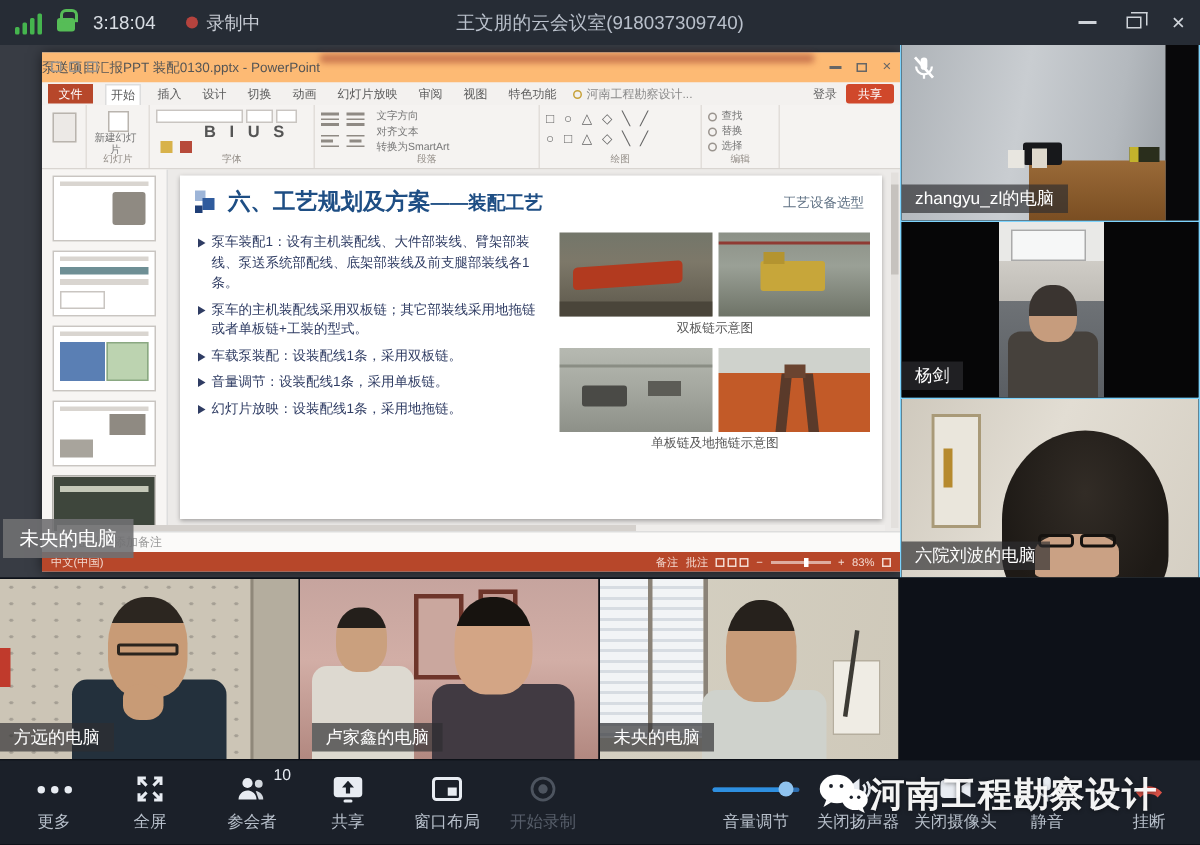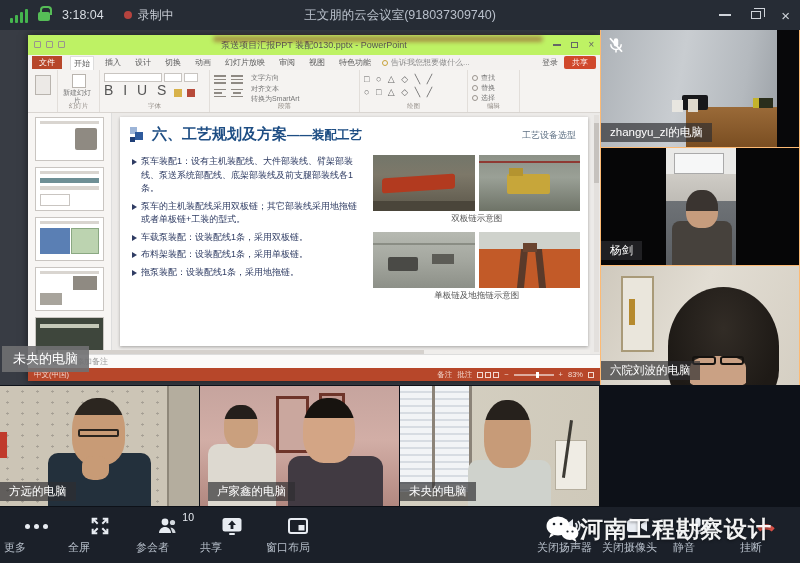--- a/index.html
+++ b/index.html
@@ -20,21 +20,21 @@
   .roomtitle{position:absolute;left:0;right:0;text-align:center;color:#b9c0cb;font-size:12.5px;pointer-events:none;}
   .winbtns{position:absolute;right:10px;top:0;height:30px;display:flex;gap:20px;align-items:center;}
   .wmin{width:12px;height:2px;background:#cfd4da;}
   .wrest{position:relative;width:10px;height:8px;border:1.5px solid #cfd4da;}
   .wrest:before{content:'';position:absolute;left:2px;top:-4px;width:10px;height:8px;border:1.5px solid #cfd4da;border-bottom:none;border-left:none;}
   .wclose{color:#cfd4da;font-size:15px;line-height:15px;}
 
   
   .stage{position:absolute;top:30px;left:0;width:600px;height:355px;background:#383c44;}
   .ppt{position:absolute;left:28px;top:5px;width:572px;height:346px;background:#f3f1ef;box-shadow:0 0 8px rgba(0,0,0,.55);}
-  .ppt-title{position:relative;height:20px;background:#bef264;font-size:9px;color:#555;text-align:center;line-height:20px;}
+  .ppt-title{position:relative;height:20px;background:#fdba74;font-size:9px;color:#555;text-align:left;line-height:20px;}
   .streak{position:absolute;left:185px;top:1px;width:330px;height:6px;background:rgba(140,35,30,.45);filter:blur(2px);border-radius:3px;}
   .qa{position:absolute;left:6px;top:6px;display:flex;gap:5px;}
   .qa i{display:block;width:7px;height:7px;border:1px solid #9a948e;border-radius:1px;}
   .pwb{position:absolute;right:6px;top:0;height:20px;display:flex;gap:10px;align-items:center;}
   .pwb .m1{width:8px;height:1.5px;background:#666;}
   .pwb .m2{width:7px;height:6px;border:1px solid #666;}
   .pwb .m3{color:#666;font-size:10px;}
   .ppt-tabs{position:relative;height:15px;background:#f3f1ef;display:flex;align-items:center;padding-left:4px;font-size:8px;color:#5a5a5a;gap:8px;}
   .ptab{padding:1px 3px;}
   .ptab.file{background:#b7472a;color:#fff;padding:1px 7px;}
@@ -45,21 +45,21 @@
   .signin{font-size:8px;color:#666;}
   .sharebtn{background:#d0482b;color:#fff;font-size:8px;padding:1px 8px;border-radius:2px;}
   .ribbon{position:relative;height:43px;background:#f5f3f1;border-bottom:1px solid #d9d5d1;display:flex;font-size:7px;color:#777;}
   .rgrp{position:relative;border-right:1px solid #e2deda;height:100%;padding:3px 4px 10px 4px;}
   .glabel{position:absolute;bottom:1px;left:0;right:0;text-align:center;font-size:6.5px;color:#938d87;}
   .pastebtn{width:16px;height:20px;border:1px solid #b9b4ae;background:#ece9e6;margin:2px auto 0;}
   .nslide-ic{width:14px;height:14px;border:1px solid #b9b4ae;background:#fff;margin:1px auto 0;}
   .nslide-tx{width:30px;text-align:center;line-height:1.2;margin-top:1px;}
   .fbox{display:flex;gap:2px;}
   .fbox i{display:block;height:9px;background:#fff;border:1px solid #c9c5c1;}
-  .fglyphs{margin-top:4px;letter-spacing:3px;color:#555;font-size:14px;font-weight:normal;}
+  .fglyphs{margin-top:4px;letter-spacing:3px;color:#555;font-size:11px;font-weight:bold;margin-left:32px;}
   .chip{display:inline-block;width:8px;height:8px;margin-left:3px;vertical-align:middle;}
   .plines{display:inline-block;margin:2px 3px 0 0;}
   .plines i{display:block;width:12px;height:1.5px;background:#8f8a84;margin-bottom:2px;}
   .popt{line-height:1.5;white-space:nowrap;}
   .shapes{font-size:9px;color:#666;letter-spacing:2px;line-height:1.4;}
   .eopt{display:flex;align-items:center;gap:3px;line-height:1.45;white-space:nowrap;}
   .eopt b{display:block;width:6px;height:6px;border:1px solid #9a948e;border-radius:50%;}
   .ppt-body{position:absolute;top:78px;left:0;right:0;bottom:27px;display:flex;}
   .thumbs{width:84px;background:#f7f5f3;border-right:1px solid #ddd;padding:4px 7px;overflow:hidden;}
   .thumb{height:44px;background:#fff;border:1px solid #c9c5c1;margin-bottom:6px;position:relative;overflow:hidden;}
@@ -90,32 +90,32 @@
   .notesbar .scrl i{display:block;height:4px;width:70%;background:#d5d1cd;}
   .statusbar{position:absolute;left:0;right:0;bottom:0;height:13px;background:#b7472a;color:#f3d9d0;font-size:7.5px;display:flex;align-items:center;padding:0 6px;gap:6px;}
   .statusbar .right{margin-left:auto;display:flex;align-items:center;gap:5px;}
   .vsq{display:flex;gap:2px;}
   .vsq i{display:block;width:6px;height:6px;border:1px solid #f3d9d0;}
   .ztrack{width:40px;height:2px;background:rgba(255,255,255,.55);position:relative;}
   .ztrack i{position:absolute;left:55%;top:-2px;width:3px;height:6px;background:#fff;}
   .plabel{position:absolute;left:2px;top:316px;background:rgba(112,112,114,.9);color:#fff;font-size:13px;padding:4px 11px;z-index:5;}
 
   
-  .side{position:absolute;top:30px;right:0;width:200px;height:355px;background:#fdba74;}
+  .side{position:absolute;top:30px;right:0;width:200px;height:355px;background:#7dd3fc;}
   .tile{position:absolute;left:1px;right:1px;overflow:hidden;background:#000;}
   .scene{position:absolute;inset:0;}
   .vlabel{position:absolute;left:0;bottom:5px;background:rgba(45,45,48,.68);color:#fff;font-size:11.5px;padding:2px 9px;white-space:nowrap;z-index:4;}
   .micmute{position:absolute;left:6px;top:6px;width:18px;height:18px;z-index:4;}
   .strip{position:absolute;top:385px;left:0;right:0;height:122px;background:#0d1118;}
   .btile{position:absolute;top:1px;height:120px;width:199px;overflow:hidden;background:#000;}
   .speckle{background-image:radial-gradient(rgba(40,40,40,.4) 1.3px,transparent 1.5px);background-size:15px 11px;opacity:.6;}
 
   
   .toolbar{position:absolute;left:0;right:0;top:507px;height:56px;background:#1b2029;z-index:20;}
-  .tb{position:absolute;top:6px;width:64px;text-align:left;cursor:pointer;z-index:2;}
+  .tb{position:absolute;top:6px;width:64px;text-align:center;cursor:pointer;z-index:2;}
   .tb .ic{height:26px;display:flex;align-items:center;justify-content:center;position:relative;}
   .tb .tl{margin-top:1px;font-size:11px;color:#b7bfca;}
   .tb.disabled .tl{color:#565d69;}
   .dots{display:flex;gap:4px;}
   .dots i{display:block;width:5px;height:5px;border-radius:50%;background:#e8ecf2;}
   .pcount{position:absolute;right:6px;top:-2px;font-size:10.5px;color:#e8ecf2;}
   .vol-track{width:58px;height:3px;background:#2b6cae;border-radius:2px;position:relative;}
   .vol-track .fill{position:absolute;left:0;top:0;height:3px;width:85%;background:#2e8fe0;border-radius:2px;}
   .vol-track .knob{position:absolute;left:85%;top:-3.5px;width:10px;height:10px;border-radius:50%;background:#8fc3ef;margin-left:-5px;}
   .wm{position:absolute;left:544px;top:7px;display:flex;align-items:flex-start;gap:0;z-index:6;pointer-events:none;}
@@ -169,21 +169,21 @@
         <span class="ptab">插入</span>
         <span class="ptab">设计</span>
         <span class="ptab">切换</span>
         <span class="ptab">动画</span>
         <span class="ptab">幻灯片放映</span>
         <span class="ptab">审阅</span>
         <span class="ptab">视图</span>
         <span class="ptab">特色功能</span>
         <span class="tellme">
             <i class="bulb"></i>
-            <span>告诉我您想要做什么...</span>
+            <span>河南工程勘察设计...</span>
           </span>
         <span class="tabs-right">
           <span class="signin">登录</span>
           <span class="sharebtn">共享</span>
         </span>
       </div>
 
       <div class="ribbon">
         <div class="rgrp" style="width:30px">
           <div class="pastebtn"></div>
@@ -286,25 +286,25 @@
                 <div class="sb">
                     <i class="bm"></i>
                     <span>泵车的主机装配线采用双板链；其它部装线采用地拖链或者单板链+工装的型式。</span>
                   </div>
                 <div class="sb">
                     <i class="bm"></i>
                     <span>车载泵装配：设装配线1条，采用双板链。</span>
                   </div>
                 <div class="sb">
                     <i class="bm"></i>
-                    <span>布料架装配：设装配线1条，采用单板链。</span>
+                    <span>音量调节：设装配线1条，采用单板链。</span>
                   </div>
                 <div class="sb">
                     <i class="bm"></i>
-                    <span>拖泵装配：设装配线1条，采用地拖链。</span>
+                    <span>幻灯片放映：设装配线1条，采用地拖链。</span>
                   </div>
               </div>
               <div class="s-photos">
                 <div class="prow">
                   <div class="photo" style="background:linear-gradient(180deg,#73766a 0%,#7d7869 35%,#5c574a 100%)">
                     <div class="abs" style="left:8%;top:38%;width:72%;height:26%;background:#b23a1f;border-radius:3px;transform:skewY(-4deg)"></div>
                     <div class="abs" style="left:0;bottom:0;width:100%;height:18%;background:#4a453a"></div>
                   </div>
                   <div class="photo" style="background:linear-gradient(180deg,#8c9187,#9aa096 40%,#6e7367)">
                     <div class="abs" style="left:0;top:10%;width:100%;height:4%;background:#8f3a33"></div>
@@ -504,21 +504,39 @@
     <div class="tb" style="left:266px">
       <div class="ic">
           <svg width="24" height="24" viewBox="0 0 24 24" fill="none" stroke="#e8ecf2" stroke-width="2">
             <rect x="3" y="5" width="18" height="14" rx="2"></rect>
             <rect x="12.5" y="11" width="6" height="5.5" fill="#e8ecf2" stroke="none"></rect>
           </svg>
         </div>
       <div class="tl">窗口布局</div>
     </div>
 
-
+    <div class="tb disabled" style="left:330px">
+      <div class="ic">
+          <svg width="22" height="22" viewBox="0 0 24 24">
+            <circle cx="12" cy="12" r="8" fill="none" stroke="#4d545f" stroke-width="2"></circle>
+            <circle cx="12" cy="12" r="3.4" fill="#4d545f"></circle>
+          </svg>
+        </div>
+      <div class="tl">开始录制</div>
+    </div>
+
+    <div class="tb" style="left:468px;width:72px">
+      <div class="ic">
+        <div class="vol-track">
+            <div class="fill"></div>
+            <div class="knob"></div>
+          </div>
+      </div>
+      <div class="tl">音量调节</div>
+    </div>
 
     <div class="tb" style="left:602px;width:70px">
       <div class="ic">
           <svg width="24" height="24" viewBox="0 0 24 24" fill="#e8ecf2">
             <rect x="2" y="6" width="13" height="12" rx="2.5"></rect>
             <path d="M16 10l6-3.5v11L16 14z"></path>
           </svg>
         </div>
       <div class="tl">关闭摄像头</div>
     </div>

